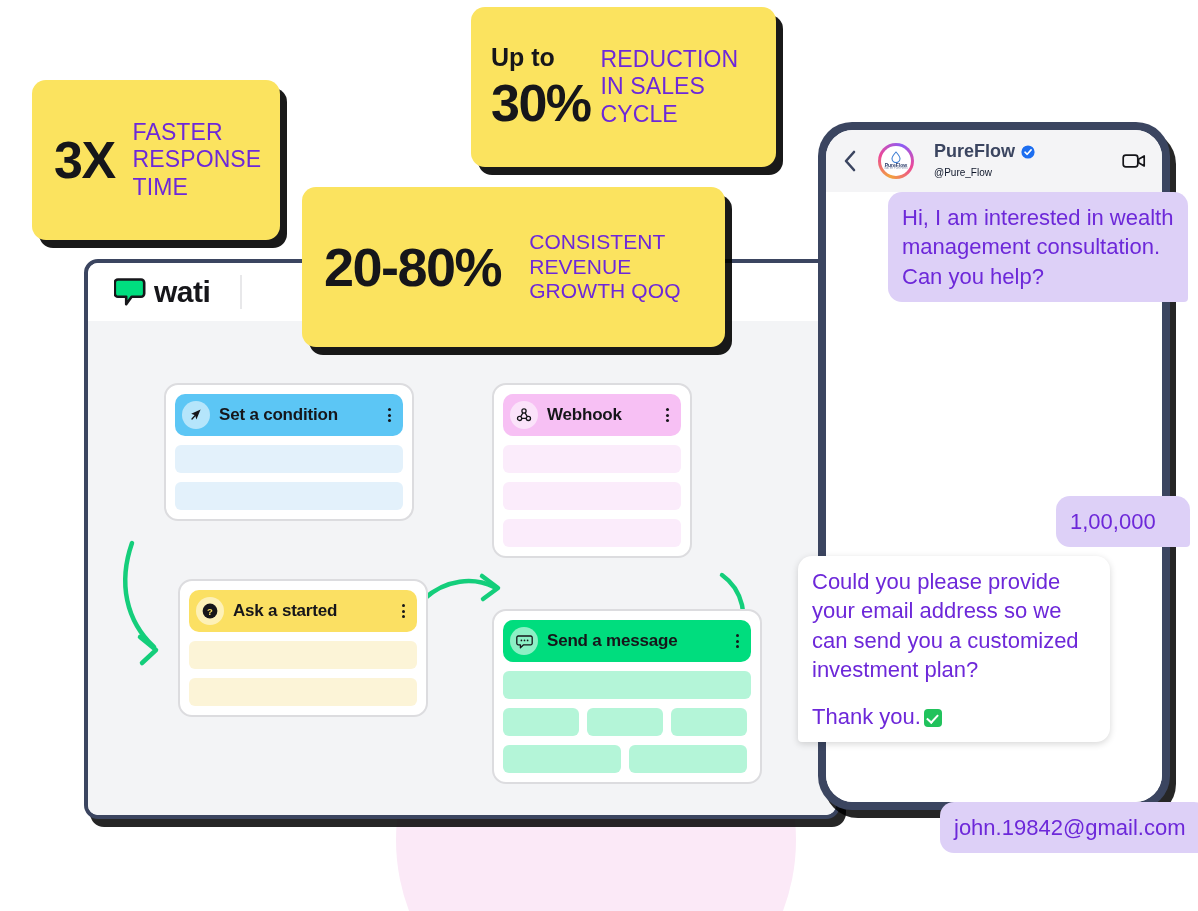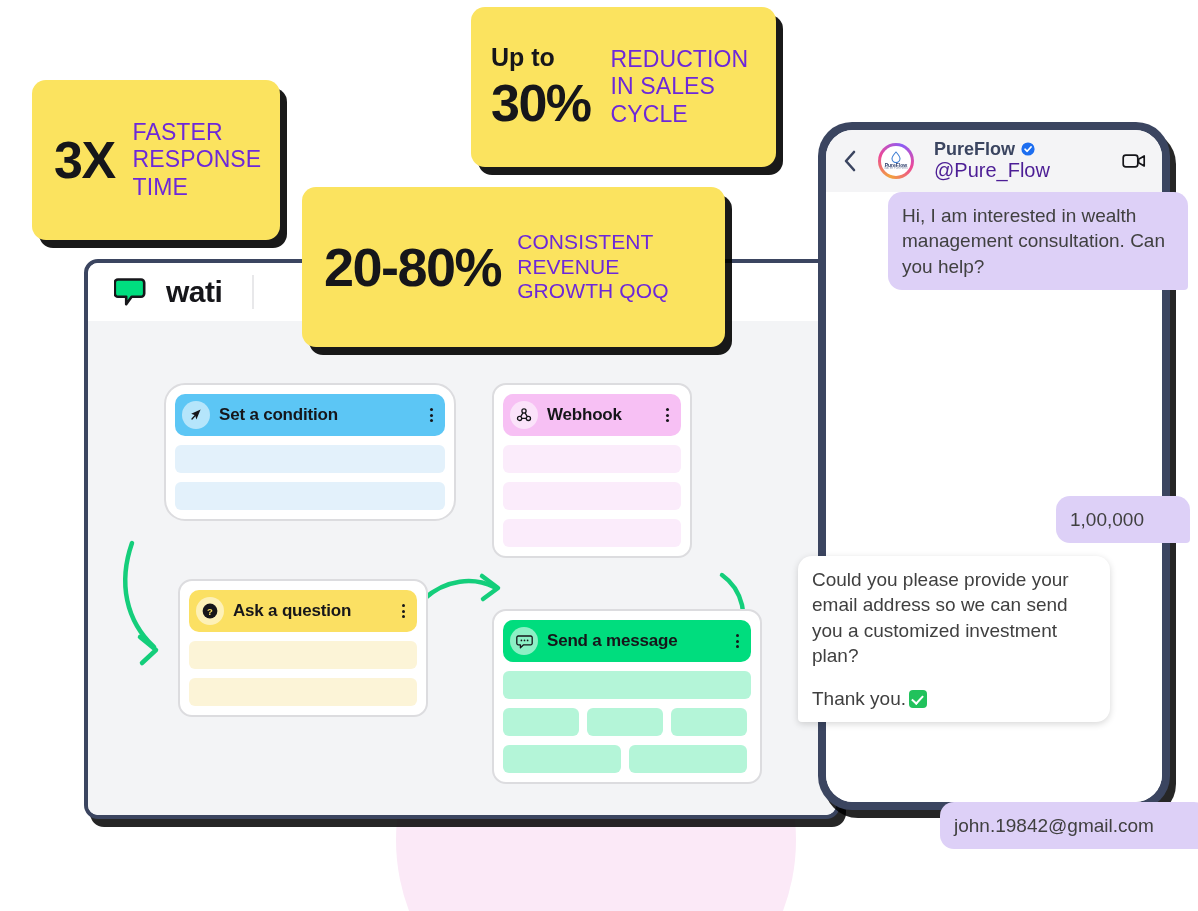--- a/index.html
+++ b/index.html
@@ -49,21 +49,21 @@
     background: #ffffff;
     display: flex;
     align-items: center;
     padding-left: 26px;
     box-sizing: border-box;
     position: relative;
   }
   .wati-logo-wrap {
     display: flex;
     align-items: center;
-    gap: 18px;
+    gap: 6px;
   }
   .wati-bubble {
     width: 34px;
     height: 30px;
     position: relative;
   }
   .wati-bubble svg { display: block; }
   .wati-word {
     font-size: 30px;
     font-weight: 700;
@@ -145,21 +145,21 @@
   .node-webhook .node-header { background: #f7c0f4; }
   .node-webhook .row { background: #fbecfb; }
 
   .node-question .node-header { background: #fbe063; }
   .node-question .row { background: #fcf4d7; }
 
   .node-message .node-header { background: #00dd7e; border-radius: 10px; }
   .node-message .row, .node-message .row-group > div { background: #b4f5d8; }
 
   
-  .node-condition { left: 76px;  top: 62px;  width: 292px; border-radius: 21px; }
+  .node-condition { left: 76px;  top: 62px;  width: 250px; }
   .node-webhook   { left: 404px; top: 62px;  width: 200px; }
   .node-question  { left: 90px;  top: 258px; width: 250px; }
   .node-message   { left: 404px; top: 288px; width: 270px; }
 
   
   .arrows-svg {
     position: absolute;
     left: 0; top: 0;
     width: 100%; height: 100%;
     pointer-events: none;
@@ -218,37 +218,37 @@
   }
   .pf-meta { flex: 1 1 auto; min-width: 0; }
   .pf-title-row { display: flex; align-items: center; gap: 6px; }
   .pf-title {
     font-size: 18px; font-weight: 700; color: #3b4560; line-height: 1.1;
   }
   .verified-badge {
     width: 14px; height: 14px; flex: 0 0 auto;
   }
   .pf-handle {
-    font-size: 20px; color: #4c1d95; margin-top: 1px;
+    font-size: 10px; color: #0f172a; margin-top: 1px;
   }
   .video-icon { flex: 0 0 auto; width: 24px; height: 18px; }
 
   .chat-area {
     position: relative;
     height: calc(100% - 62px);
     background: #ffffff;
     padding: 10px 0 0 0;
     box-sizing: border-box;
   }
   .bubble {
     position: absolute;
     box-sizing: border-box;
-    font-size: 19px;
+    font-size: 22px;
     line-height: 1.33;
-    color: #404040;
+    color: #6d28d9;
     padding: 11px 14px;
   }
   .bubble.out {
     background: #ddd0f7;
     border-radius: 14px 14px 4px 14px;
   }
   .bubble.in {
     background: #ffffff;
     border-radius: 14px 14px 14px 4px;
     box-shadow: 0 2px 7px rgba(0,0,0,0.16);
@@ -318,33 +318,33 @@
     left: 32px; top: 80px; width: 248px; height: 160px;
     padding: 0 18px 0 22px;
     gap: 18px;
   }
   .badge-1 .badge-num { font-size: 52px; }
   .badge-1 .badge-label { font-size: 23px; }
 
   .badge-2 {
     left: 471px; top: 7px; width: 305px; height: 160px;
     padding: 0 16px 0 20px;
-    gap: 20px;
+    gap: 10px;
     align-items: center;
   }
   .badge-2 .col-left {
     display: flex; flex-direction: column; align-items: flex-start;
   }
   .badge-2 .badge-num { font-size: 52px; }
   .badge-2 .badge-label { font-size: 23px; }
 
   .badge-3 {
     left: 302px; top: 187px; width: 423px; height: 160px;
     padding: 0 14px 0 22px;
-    gap: 16px;
+    gap: 28px;
   }
   .badge-3 .badge-num { font-size: 54px; }
   .badge-3 .badge-label { font-size: 21px; }
 </style>
 </head>
 <body>
 
 <div id="stage">
 
   <div class="pink-blob"></div>
@@ -423,21 +423,21 @@
       </div>
 
       <div class="node node-question">
         <div class="node-header">
           <span class="node-icon">
             <svg width="18" height="18" viewBox="0 0 18 18">
               <circle cx="9" cy="9" r="7.4" fill="#16161a"></circle>
               <text x="9" y="12.6" text-anchor="middle" font-family="Liberation Sans, sans-serif" font-size="9.5" font-weight="700" fill="#fbe063">?</text>
             </svg>
           </span>
-          <span class="node-title">Ask a question</span>
+          <span class="node-title">Ask a started</span>
           <span class="node-kebab">
               <i></i>
               <i></i>
               <i></i>
             </span>
         </div>
         <div class="row"></div>
         <div class="row"></div>
       </div>
 

